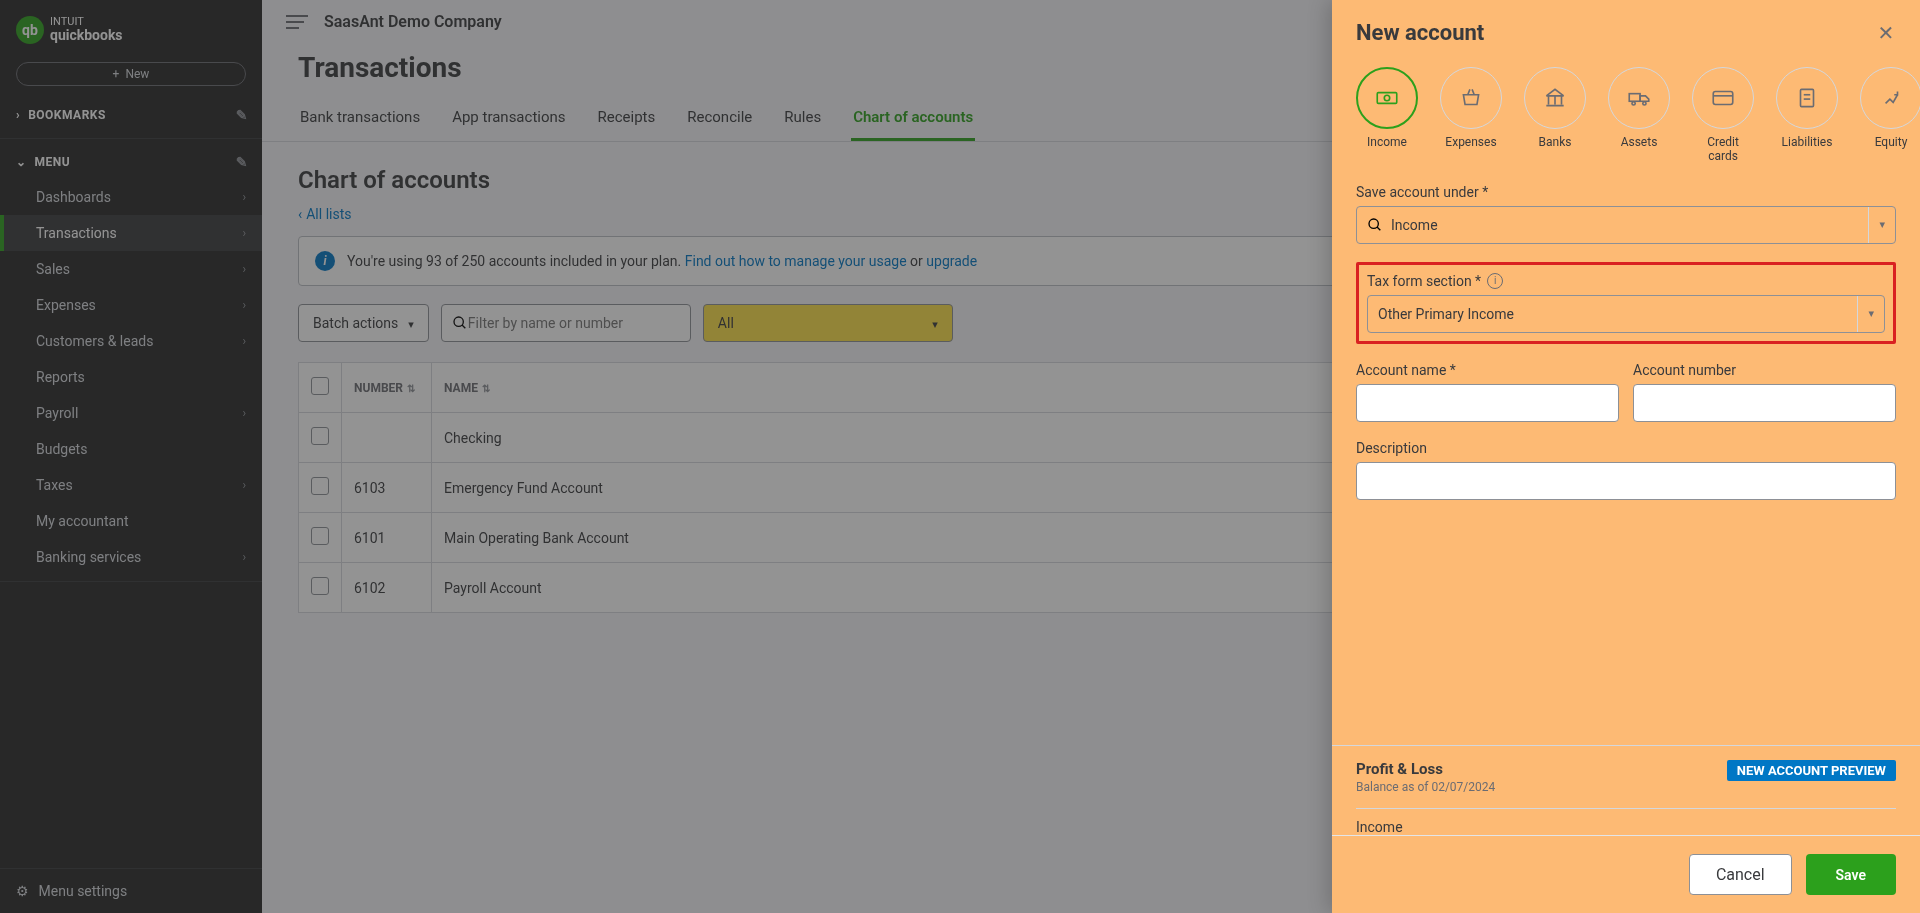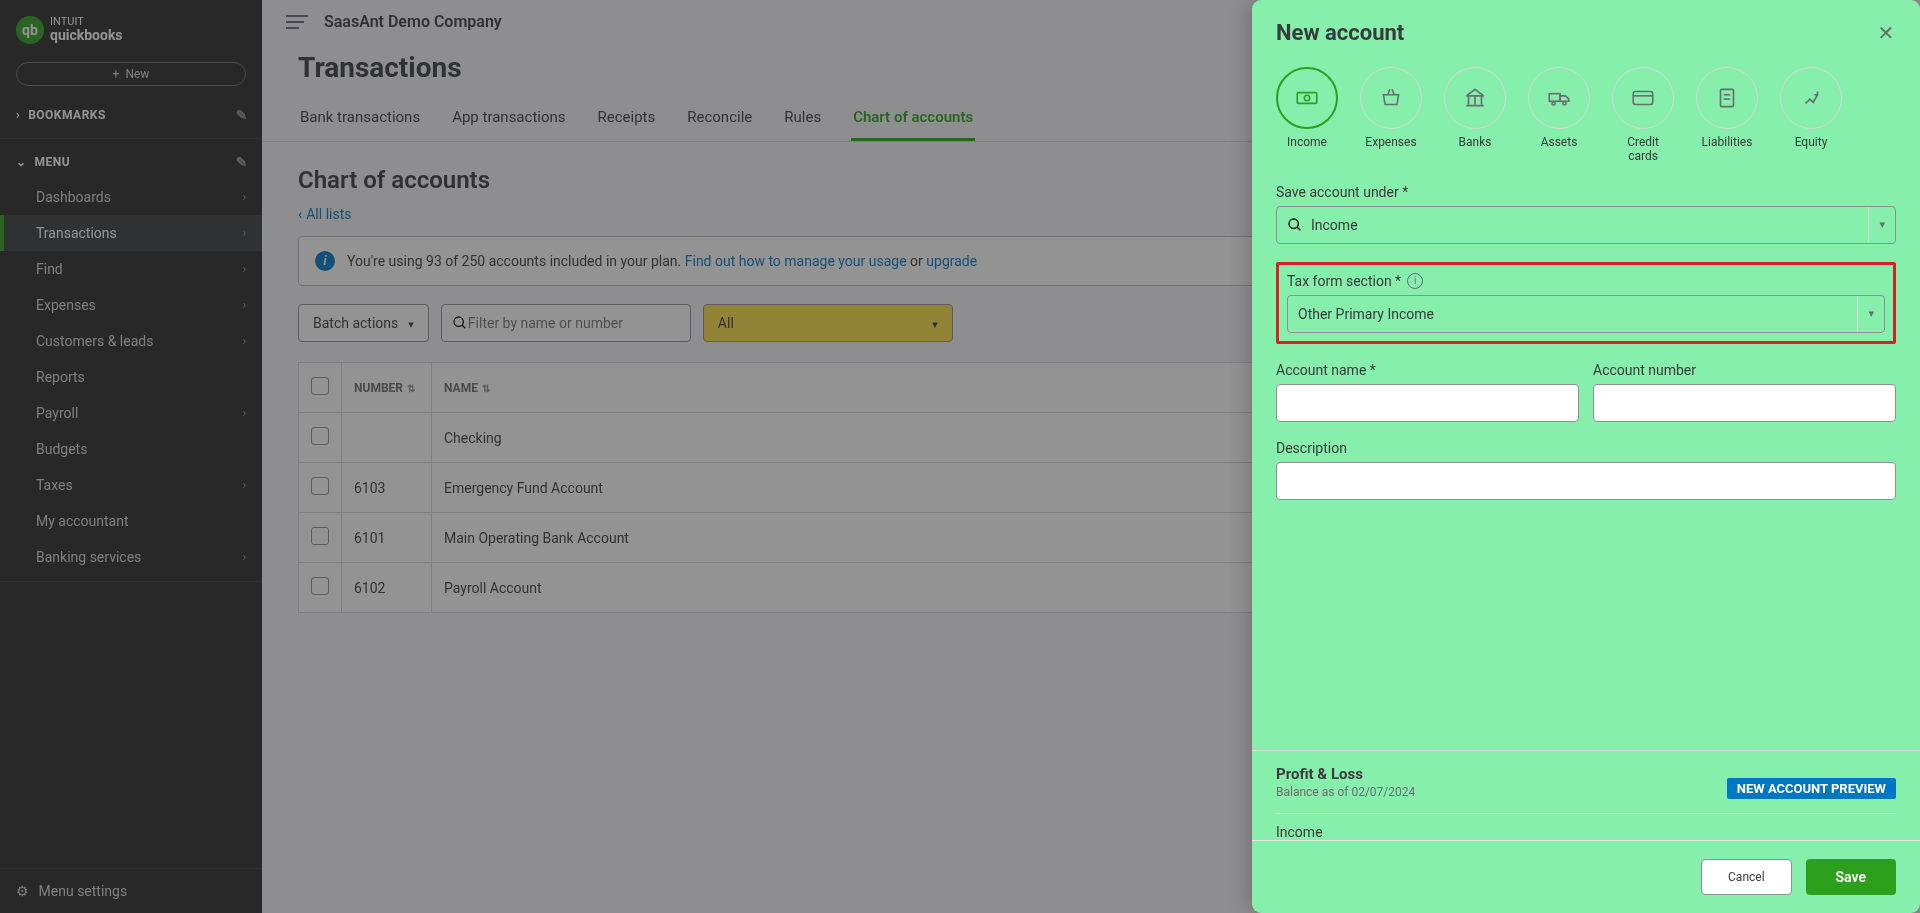--- a/index.html
+++ b/index.html
@@ -58,21 +58,21 @@
 .table th { font-size: 12px; font-weight: 700; color: #6b6c72; vertical-align: middle; }
 .table th .sort { font-size: 10px; margin-left: 4px; color: #8d9096; }
 .table .cb { width: 18px; height: 18px; border: 1.5px solid #8d9096; border-radius: 3px; display: inline-block; }
 .bank-mini { width: 14px; height: 12px; border: 1.5px solid #6b6c72; border-radius: 2px; display: inline-block; position: relative; }
 .bank-mini::before { content: ""; position: absolute; top: -5px; left: 0; right: 0; height: 0; border-left: 7px solid transparent; border-right: 7px solid transparent; border-bottom: 5px solid #6b6c72; }
 
 
 .dim { position: absolute; inset: 0; background: rgba(40,40,40,.5); }
 
 
-.panel { position: absolute; right: 0; top: 0; bottom: 0; width: 668px; background: #86efac; display: flex; flex-direction: column; box-shadow: -4px 0 20px rgba(0,0,0,.2); border-radius: 9px; }
+.panel { position: absolute; right: 0; top: 0; bottom: 0; width: 588px; background: #fdba74; display: flex; flex-direction: column; box-shadow: -4px 0 20px rgba(0,0,0,.2); }
 .panel-head { display: flex; justify-content: space-between; align-items: center; padding: 20px 24px 8px; }
 .panel-title { font-size: 22px; font-weight: 700; color: #393a3d; }
 .close-x { width: 20px; height: 20px; cursor: pointer; color: #6b6c72; font-size: 20px; display: flex; align-items: center; justify-content: center; }
 
 .type-row { display: flex; gap: 22px; padding: 14px 24px 0; }
 .type-opt { display: flex; flex-direction: column; align-items: center; gap: 6px; cursor: pointer; }
 .type-circ { width: 62px; height: 62px; border-radius: 50%; border: 1px solid #d4d7dc; display: flex; align-items: center; justify-content: center; color: #6b6c72; }
 .type-opt.active .type-circ { border: 2px solid #2ca01c; color: #2ca01c; }
 .type-lbl { font-size: 12px; text-align: center; color: #393a3d; line-height: 1.2; }
 
@@ -84,29 +84,29 @@
 .combo .dd { margin-left: auto; font-size: 10px; color: #6b6c72; border-left: 1px solid #d4d7dc; padding-left: 10px; height: 100%; display: flex; align-items: center; }
 .highlight-red { border: 3px solid #d92121; padding: 8px; border-radius: 2px; margin-bottom: 18px; }
 .highlight-red .field-wrap { margin-bottom: 0; }
 .info-circ { width: 16px; height: 16px; border-radius: 50%; border: 1.5px solid #6b6c72; color: #6b6c72; font-size: 10px; display: flex; align-items: center; justify-content: center; }
 
 .two-col { display: flex; gap: 14px; }
 .two-col > div { flex: 1; }
 .plain-input { border: 1px solid #8d9096; border-radius: 4px; height: 38px; width: 100%; padding: 0 10px; font-size: 14px; }
 
 .preview-sec { border-top: 1px solid #d4d7dc; padding: 14px 24px 0; }
-.preview-head { display: flex; justify-content: space-between; align-items: flex-end; }
+.preview-head { display: flex; justify-content: space-between; align-items: flex-start; }
 .preview-badge { background: #0077c5; color: #fff; font-size: 13px; font-weight: 700; padding: 3px 10px; border-radius: 2px; }
 .pl-title { font-size: 15px; font-weight: 700; color: #393a3d; }
 .pl-sub { font-size: 12px; color: #6b6c72; margin-top: 2px; }
 .pl-div { border-top: 1px solid #d4d7dc; margin: 14px 0 10px; }
 .pl-row { font-size: 14px; color: #393a3d; }
 
 .panel-foot { display: flex; justify-content: flex-end; gap: 14px; padding: 18px 24px; border-top: 1px solid #e3e5e8; }
-.btn-sec { border: 1px solid #8d9096; background: #fff; color: #393a3d; padding: 10px 26px; border-radius: 4px; font-size: 12px; cursor: pointer; }
+.btn-sec { border: 1px solid #8d9096; background: #fff; color: #393a3d; padding: 10px 26px; border-radius: 4px; font-size: 16px; cursor: pointer; }
 .btn-pri { border: none; background: #2ca01c; color: #fff; padding: 10px 30px; border-radius: 4px; font-size: 14px; font-weight: 600; cursor: pointer; }
 
 .sicon { width: 16px; height: 16px; stroke: currentColor; fill: none; stroke-width: 2; }
 .type-circ svg { width: 26px; height: 26px; stroke: currentColor; fill: none; stroke-width: 1.5; }
 
 
 .chev-down::after { content: "▾"; font-size: 11px; }
 </style>
 </head>
 <body>
@@ -142,21 +142,21 @@
       <div id="sb-items">
           <div class="sb-item">
             <span>Dashboards</span>
             <span class="chev">›</span>
           </div>
           <div class="sb-item active">
             <span>Transactions</span>
             <span class="chev">›</span>
           </div>
           <div class="sb-item">
-            <span>Find</span>
+            <span>Sales</span>
             <span class="chev">›</span>
           </div>
           <div class="sb-item">
             <span>Expenses</span>
             <span class="chev">›</span>
           </div>
           <div class="sb-item">
             <span>Customers &amp; leads</span>
             <span class="chev">›</span>
           </div>

